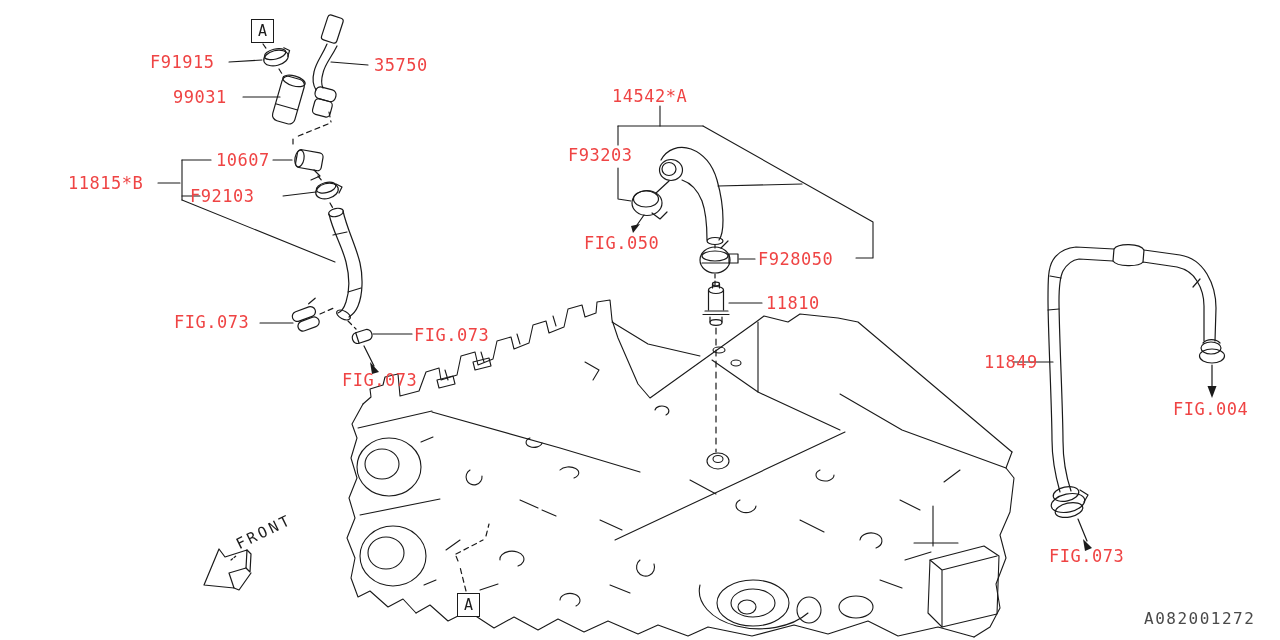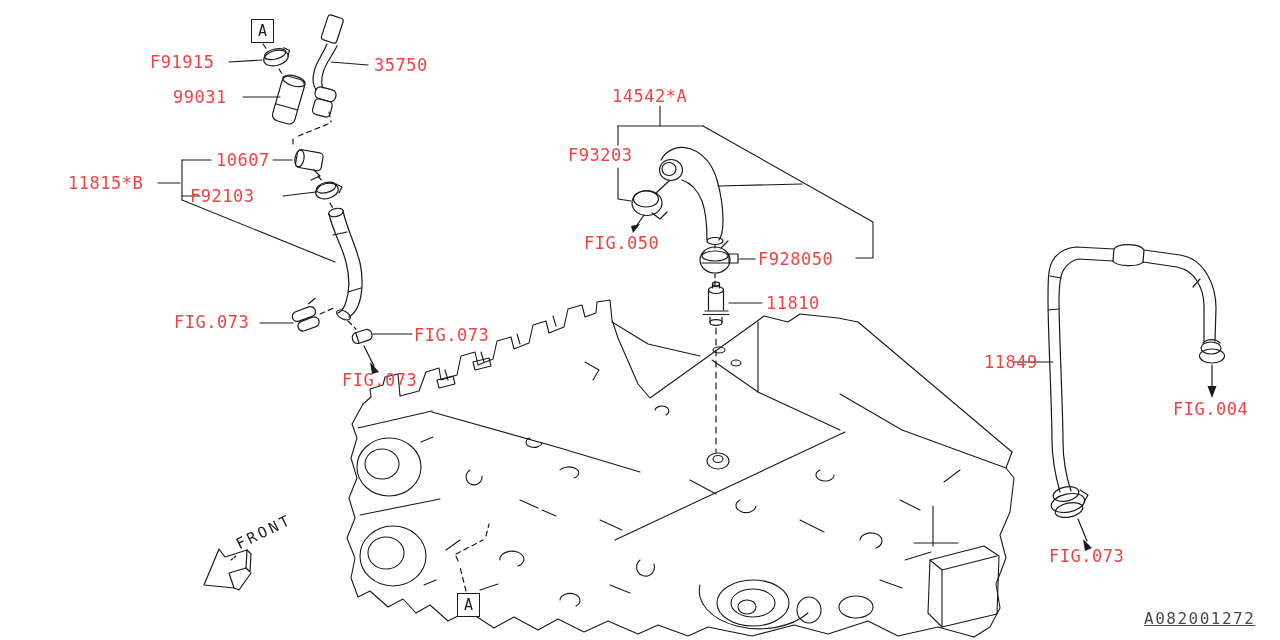--- a/index.html
+++ b/index.html
@@ -17,21 +17,20 @@
     display:flex;align-items:center;justify-content:center;
     font-size:15px;color:#1c1c1c;background:#fff;
   }
   .front{
     position:absolute;left:237px;top:536px;font-size:15px;letter-spacing:3px;
     transform:rotate(-26deg);transform-origin:0 50%;color:#1c1c1c;
   }
   .docnum{
     position:absolute;left:1144px;top:609px;font-size:16px;letter-spacing:1.5px;
     color:#4a4a4a;
-    text-decoration:underline;
   }
 </style>
 </head>
 <body>
 
 <div id="stage">
 
   <svg id="lineart" width="1280" height="640" viewBox="0 0 1280 640" fill="none" stroke="#1a1a1a" stroke-width="1.2" stroke-linecap="round" stroke-linejoin="round">
 
     <g>

